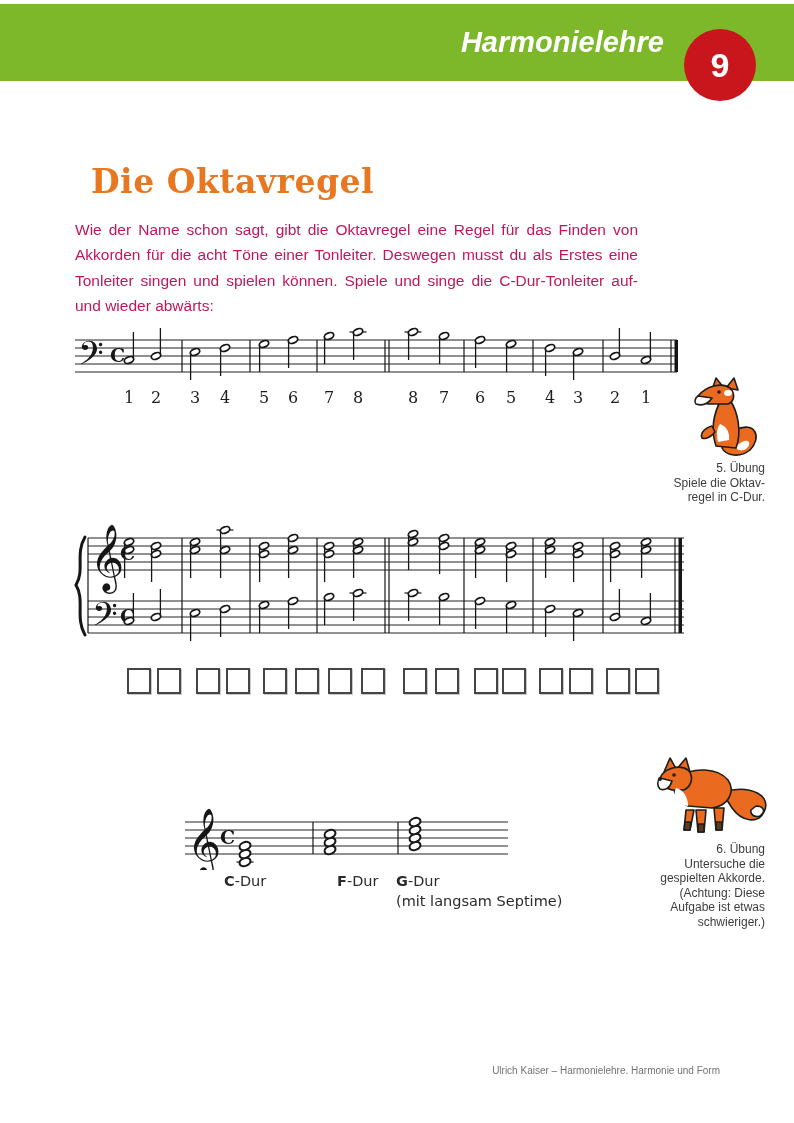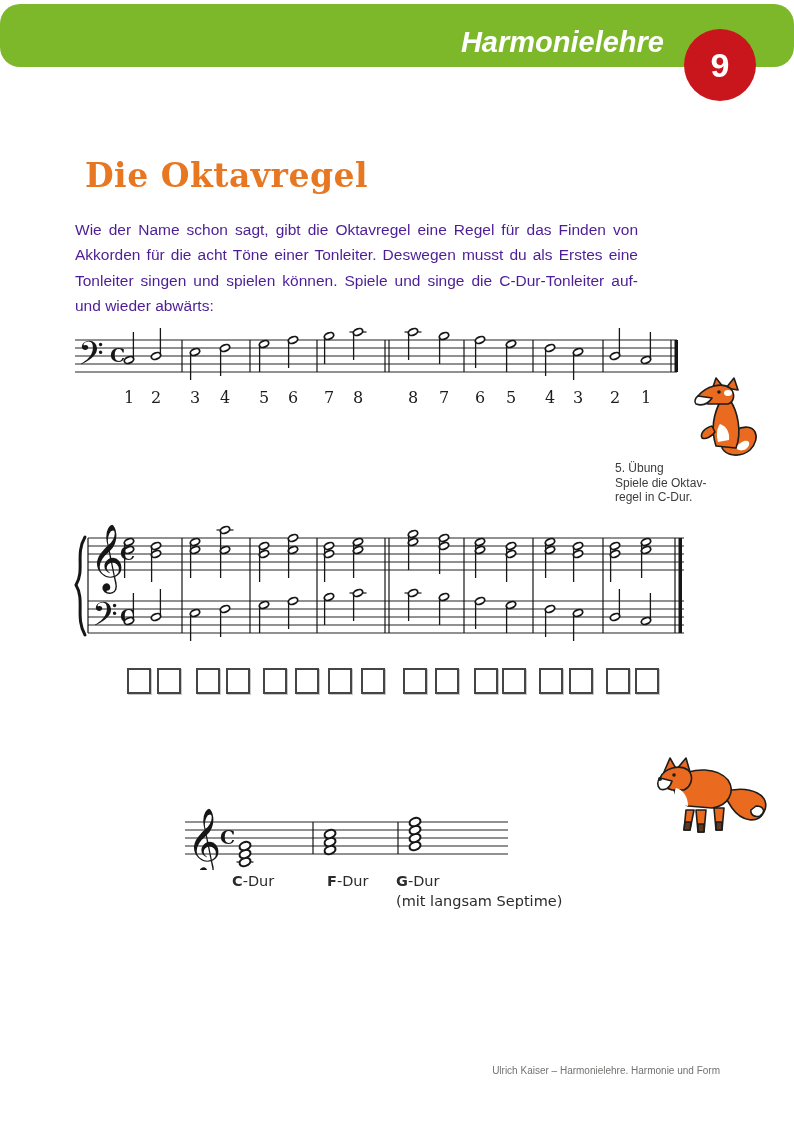--- a/index.html
+++ b/index.html
@@ -1,33 +1,33 @@
 <!DOCTYPE html>
 <html><head>
 <meta charset="utf-8">
 <style>
   html,body{margin:0;padding:0;background:#ffffff;}
   .page{position:relative;width:794px;height:1123px;background:#fff;overflow:hidden;
         font-family:"Liberation Sans",sans-serif;color:#3c3c3b;}
-  .headerbar{position:absolute;left:0;top:4px;width:794px;height:63px;border-radius:20px;}
+  .headerbar{position:absolute;left:0;top:4px;width:794px;height:77px;}
   .header-title{position:absolute;top:22px;right:130px;color:#fff;
         font-family:"Liberation Sans",sans-serif;font-weight:bold;font-style:italic;
         font-size:29px;letter-spacing:0px;}
   .page-badge{position:absolute;left:684px;top:29px;width:72px;height:72px;border-radius:50%;
         display:flex;align-items:center;justify-content:center;}
   .page-badge span{color:#fff;font-weight:bold;font-size:34px;font-family:"Liberation Sans",sans-serif;}
   .doc-heading{position:absolute;left:75px;top:146px;
         font-family:"DejaVu Serif",serif;font-weight:bold;font-size:33px;color:#e87722;
         letter-spacing:0.5px;}
   .para{position:absolute;left:75px;width:563px;text-align:justify;
-        font-size:15.5px;line-height:25.4px;color:#4c1d95;}
+        font-size:15.5px;line-height:25.4px;color:#be185d;}
   #para1{top:217px;}
   #para2{top:434px;}
   #para3{top:738px;}
-  .ex-note{position:absolute;right:29px;width:150px;
+  .ex-note{position:absolute;right:29px;width:150px;text-align:right;
         font-size:12px;line-height:14.5px;color:#3c3c3b;white-space:pre-line;}
   #ex1{top:461px;}
   #ex2{top:842px;}
   .music-svg{position:absolute;}
   .answer-box{position:absolute;width:20px;height:22px;border:2px solid #454545;
         background:#fff;box-shadow:1px 1px 0 #c9c9c9;}
   .chord-label{position:absolute;top:871px;font-family:"DejaVu Sans",sans-serif;
         font-size:14.5px;color:#2b2b2b;line-height:20px;}
   .chord-label b{font-weight:bold;}
   .chord-note{font-size:14.5px;}
@@ -39,21 +39,21 @@
 
 <div class="page">
 
   <div class="headerbar" id="headerbar" style="background: rgb(124, 184, 41);">
     <div class="header-title">Harmonielehre</div>
   </div>
   <div class="page-badge" id="pagebadge" style="background: rgb(201, 22, 28);">
     <span>9</span>
   </div>
 
-  <h1 class="doc-heading" style="margin: 10px; color: rgb(232, 119, 34);">Die Oktavregel</h1>
+  <h1 class="doc-heading" style="margin: 16px; color: rgb(232, 119, 34);">Die Oktavregel</h1>
 
   <p class="para" id="para1" style="margin:0;">Wie der Name schon sagt, gibt die Oktavregel eine Regel für das Finden von Akkorden für die acht Töne einer Tonleiter. Deswegen musst du als Erstes eine Tonleiter singen und spielen können. Spiele und singe die C-Dur-Tonleiter auf- und wieder abwärts:</p>
 
   <svg class="music-svg" id="svg-system1" style="left:60px;top:315px;" width="680" height="100" viewBox="60 315 680 100">
       <line x1="75" y1="340" x2="677" y2="340" stroke="#222" stroke-width="1"></line>
       <line x1="75" y1="348" x2="677" y2="348" stroke="#222" stroke-width="1"></line>
       <line x1="75" y1="356" x2="677" y2="356" stroke="#222" stroke-width="1"></line>
       <line x1="75" y1="364" x2="677" y2="364" stroke="#222" stroke-width="1"></line>
       <line x1="75" y1="372" x2="677" y2="372" stroke="#222" stroke-width="1"></line>
       <text x="78" y="371" font-size="40" font-family="DejaVu Sans" fill="#161616">𝄢</text>
@@ -285,20 +285,26 @@
       <path d="M46 76 L 46 84 L 52 84 L 52 76 Z" fill="#5b3a1e"></path>
       <path d="M18 10 L 26 24 L 12 24 Z" fill="#ea6a1f"></path>
       <path d="M34 10 L 38 24 L 24 22 Z" fill="#ea6a1f"></path>
       <path d="M8 30 C 12 20 28 16 36 22 C 42 28 40 38 32 42 L 20 42 C 12 40 7 35 8 30 Z" fill="#ea6a1f"></path>
       <path d="M8 30 L 20 33 C 18 40 13 43 8 41 C 5 38 5 33 8 30 Z" fill="#fff"></path>
       <path d="M24 40 C 32 42 36 50 36 58 L 26 56 C 22 50 22 44 24 40 Z" fill="#fff" stroke="none"></path>
       <circle cx="22" cy="27" r="1.8" fill="#1d1d1b" stroke="none"></circle>
       <circle cx="8" cy="31" r="2" fill="#1d1d1b" stroke="none"></circle>
     </g>
   </svg>
+  <div class="ex-note" id="ex2">6. Übung
+Untersuche die
+gespielten Akkorde.
+(Achtung: Diese
+Aufgabe ist etwas
+schwieriger.)</div>
 
   <svg class="music-svg" id="svg-chords" style="left:175px;top:795px;" width="345" height="75" viewBox="175 795 345 75">
       <line x1="185" y1="822" x2="508" y2="822" stroke="#222" stroke-width="1"></line>
       <line x1="185" y1="830" x2="508" y2="830" stroke="#222" stroke-width="1"></line>
       <line x1="185" y1="838" x2="508" y2="838" stroke="#222" stroke-width="1"></line>
       <line x1="185" y1="846" x2="508" y2="846" stroke="#222" stroke-width="1"></line>
       <line x1="185" y1="854" x2="508" y2="854" stroke="#222" stroke-width="1"></line>
       <line x1="313" y1="822" x2="313" y2="854" stroke="#161616" stroke-width="1.2"></line>
       <line x1="398" y1="822" x2="398" y2="854" stroke="#161616" stroke-width="1.2"></line>
       <text x="187" y="861" font-size="58" font-family="DejaVu Sans" fill="#161616">𝄞</text>
@@ -310,20 +316,20 @@
       <ellipse cx="330" cy="850" rx="5.6" ry="3.9" transform="rotate(-21 330 850)" fill="#fff" stroke="#161616" stroke-width="2.1"></ellipse>
       <ellipse cx="330" cy="842" rx="5.6" ry="3.9" transform="rotate(-21 330 842)" fill="#fff" stroke="#161616" stroke-width="2.1"></ellipse>
       <ellipse cx="330" cy="834" rx="5.6" ry="3.9" transform="rotate(-21 330 834)" fill="#fff" stroke="#161616" stroke-width="2.1"></ellipse>
       <ellipse cx="415" cy="846" rx="5.6" ry="3.9" transform="rotate(-21 415 846)" fill="#fff" stroke="#161616" stroke-width="2.1"></ellipse>
       <ellipse cx="415" cy="838" rx="5.6" ry="3.9" transform="rotate(-21 415 838)" fill="#fff" stroke="#161616" stroke-width="2.1"></ellipse>
       <ellipse cx="415" cy="830" rx="5.6" ry="3.9" transform="rotate(-21 415 830)" fill="#fff" stroke="#161616" stroke-width="2.1"></ellipse>
       <ellipse cx="415" cy="822" rx="5.6" ry="3.9" transform="rotate(-21 415 822)" fill="#fff" stroke="#161616" stroke-width="2.1"></ellipse>
     </svg>
 
   <div id="chord-labels">
-      <div class="chord-label" style="left: 232px;"><b>C</b>-Dur</div>
-      <div class="chord-label" style="left: 327px;"><b>F</b>-Dur</div>
+      <div class="chord-label" style="left: 224px;"><b>C</b>-Dur</div>
+      <div class="chord-label" style="left: 337px;"><b>F</b>-Dur</div>
       <div class="chord-label" style="left: 396px;"><b>G</b>-Dur<div class="chord-note">(mit langsam Septime)</div></div>
     </div>
 
   <div class="footer">Ulrich Kaiser – Harmonielehre. Harmonie und Form</div>
 
 </div>
 
 </body></html>

